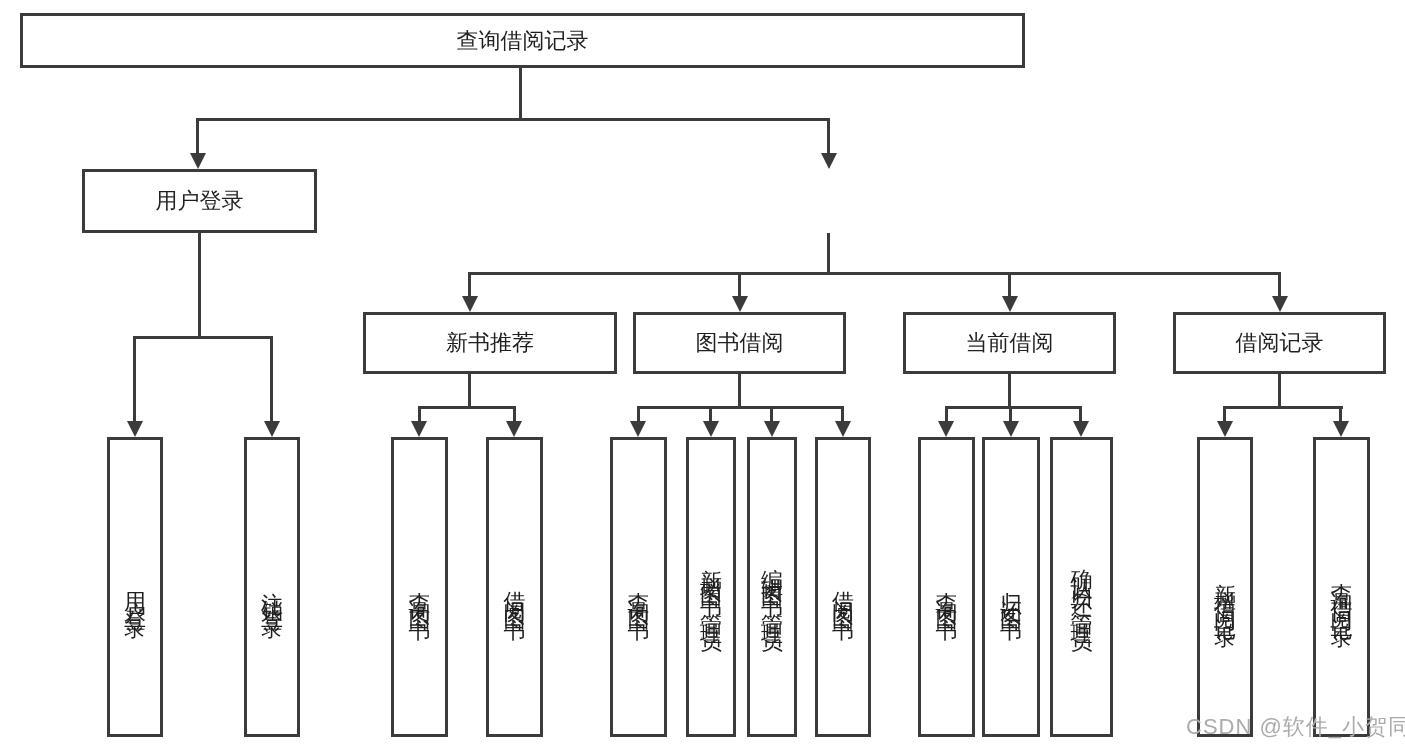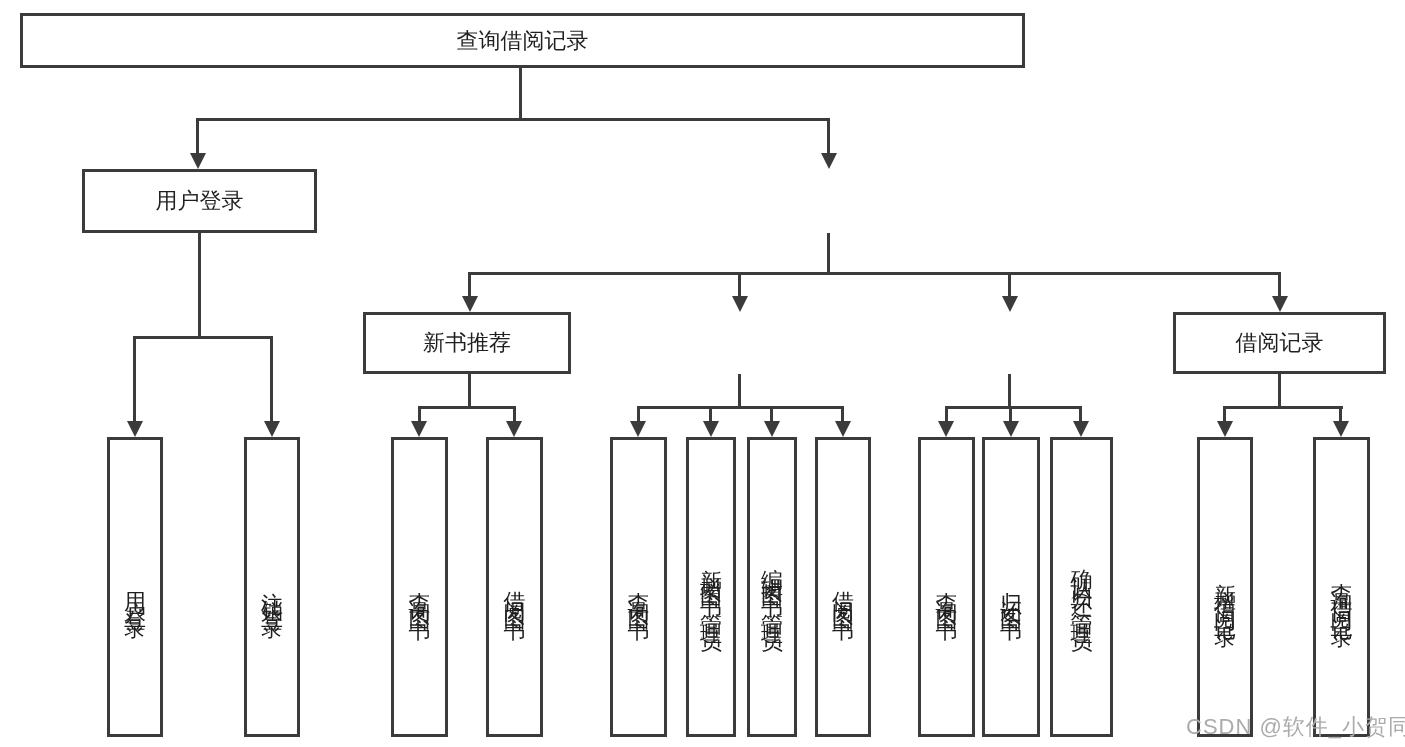--- a/index.html
+++ b/index.html
@@ -95,22 +95,28 @@
   <div class="hline" style="left:468px; top:272px; width:813px;"></div>
   <div class="vline" style="left:468px; top:272px; height:24px;"></div>
   <div class="arrow" style="left:462px; top:296px;"></div>
   <div class="vline" style="left:738px; top:272px; height:24px;"></div>
   <div class="arrow" style="left:732px; top:296px;"></div>
   <div class="vline" style="left:1008px; top:272px; height:24px;"></div>
   <div class="arrow" style="left:1002px; top:296px;"></div>
   <div class="vline" style="left:1278px; top:272px; height:24px;"></div>
   <div class="arrow" style="left:1272px; top:296px;"></div>
 
-  <div class="box" style="left:363px; top:312px; width:208px; height:62px;">
+  <div class="box" style="left:363px; top:312px; width:254px; height:62px;">
     <span>新书推荐</span>
+  </div>
+  <div class="box" style="left:633px; top:312px; width:213px; height:62px;">
+    <span>图书借阅</span>
+  </div>
+  <div class="box" style="left:903px; top:312px; width:213px; height:62px;">
+    <span>当前借阅</span>
   </div>
   <div class="box" style="left:1173px; top:312px; width:213px; height:62px;">
     <span>借阅记录</span>
   </div>
 
   <div class="vline" style="left:468px; top:374px; height:32px;"></div>
   <div class="hline" style="left:418px; top:406px; width:97px;"></div>
   <div class="vline" style="left:418px; top:406px; height:15px;"></div>
   <div class="arrow" style="left:411px; top:421px;"></div>
   <div class="vline" style="left:513px; top:406px; height:15px;"></div>

